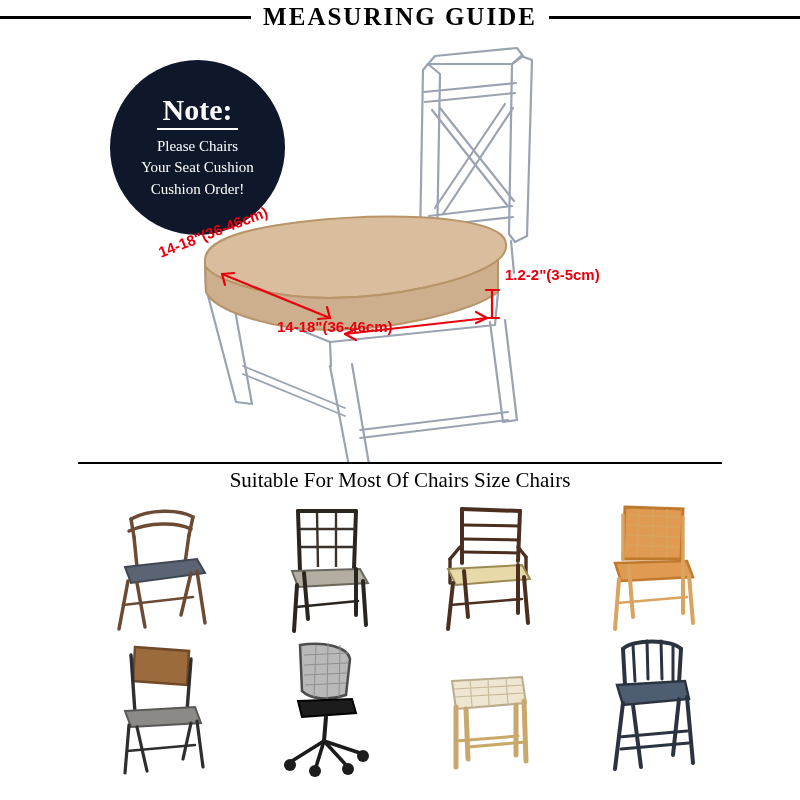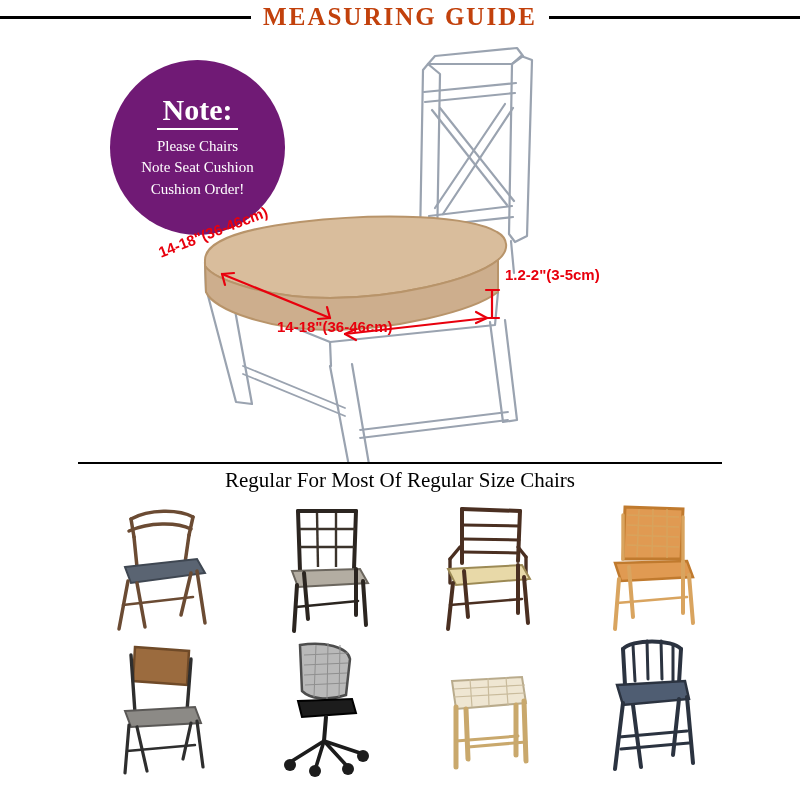--- a/index.html
+++ b/index.html
@@ -37,21 +37,21 @@
     flex: 1 1 auto;
     height: 3px;
     background: #000000;
   }
   .title-text {
     flex: 0 0 auto;
     padding: 0 12px;
     font-size: 25px;
     font-weight: bold;
     letter-spacing: 2px;
-    color: #c2410c;
+    color: #000000;
     font-family: "Liberation Serif", serif;
     white-space: nowrap;
   }
 
   
   .illustration {
     position: absolute;
     top: 30px;
     left: 0;
     width: 800px;
@@ -59,21 +59,21 @@
   }
 
   
   .note-badge {
     position: absolute;
     left: 110px;
     top: 30px;
     width: 175px;
     height: 175px;
     border-radius: 50%;
-    background: #701a75;
+    background: #0f172a;
     color: #ffffff;
     display: flex;
     flex-direction: column;
     align-items: center;
     justify-content: center;
     text-align: center;
     box-shadow: 0 0 0 0 rgba(0,0,0,0);
   }
   .note-title {
     font-family: "Liberation Serif", serif;
@@ -223,34 +223,34 @@
         <path d="M492,260 L492,288"></path>
         <path d="M486,260 L499,260"></path>
         <path d="M486,288 L499,288"></path>
       </g>
     </svg>
 
     
     <div class="note-badge">
       <div class="note-title">Note:</div>
       <div class="note-line">Please Chairs</div>
-      <div class="note-line">Note Seat Cushion</div>
+      <div class="note-line">Your Seat Cushion</div>
       <div class="note-line">Cushion Order!</div>
     </div>
 
     
     <div class="dim-label rot" style="left:159px; top:214px;">14-18"(36-46cm)</div>
     <div class="dim-label" style="left:277px; top:288px;">14-18"(36-46cm)</div>
     <div class="dim-label" style="left:505px; top:236px;">1.2-2"(3-5cm)</div>
   </div>
 
   <div class="divider"></div>
 
   <div class="sub-title-wrap">
-    <div class="sub-title-text">Regular For Most Of Regular Size Chairs</div>
+    <div class="sub-title-text">Suitable For Most Of Chairs Size Chairs</div>
   </div>
 
   <div class="gallery">
 
     <div class="grid-row r1">
 
       <div class="cell">
         <svg width="120" height="140" viewBox="0 0 120 140">
           <g stroke="#6b4b33" stroke-width="3.5" fill="none" stroke-linecap="round">
             <path d="M30,22 C48,12 78,12 92,20"></path>

